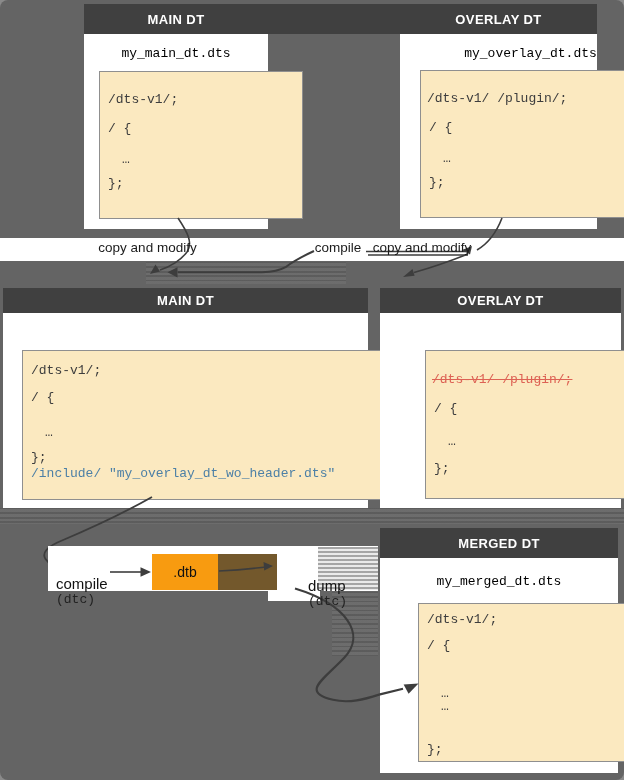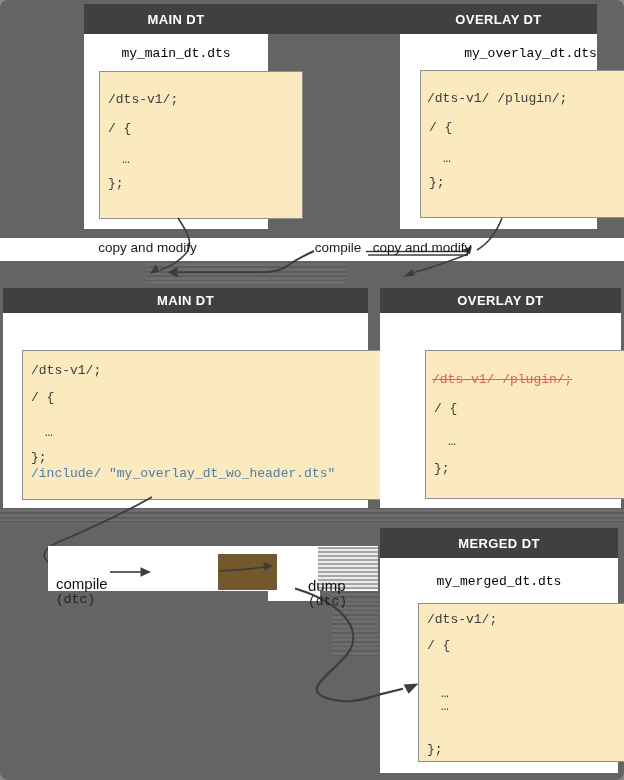--- a/index.html
+++ b/index.html
@@ -95,20 +95,21 @@
       <div class="cl" style="top:110px;">};</div>
     </div>
   </div>
 
   <div class="pipeband" style="left:48px;top:546px;width:330px;height:45px;"></div>
   <div class="pipeband" style="left:268px;top:548px;width:52px;height:53px;"></div>
   <div class="plabel" style="left:56px;top:549px;">
     <div>compile</div>
     <div class="tool">(dtc)</div>
   </div>
+  <div class="dtbbox">.dtb</div>
   <div class="brownbox"></div>
   <div class="plabel" style="left:278px;top:551px;padding-left:30px;">
     <div>dump</div>
     <div class="tool">(dtc)</div>
   </div>
 
   <div class="card" style="left:380px;top:528px;width:238px;height:245px;">
     <div class="hdrbar" style="height:30px;">MERGED DT</div>
     <div class="title" style="top:46px;">my_merged_dt.dts</div>
     <div class="code" style="left:38px;top:75px;width:162px;height:157px;">

